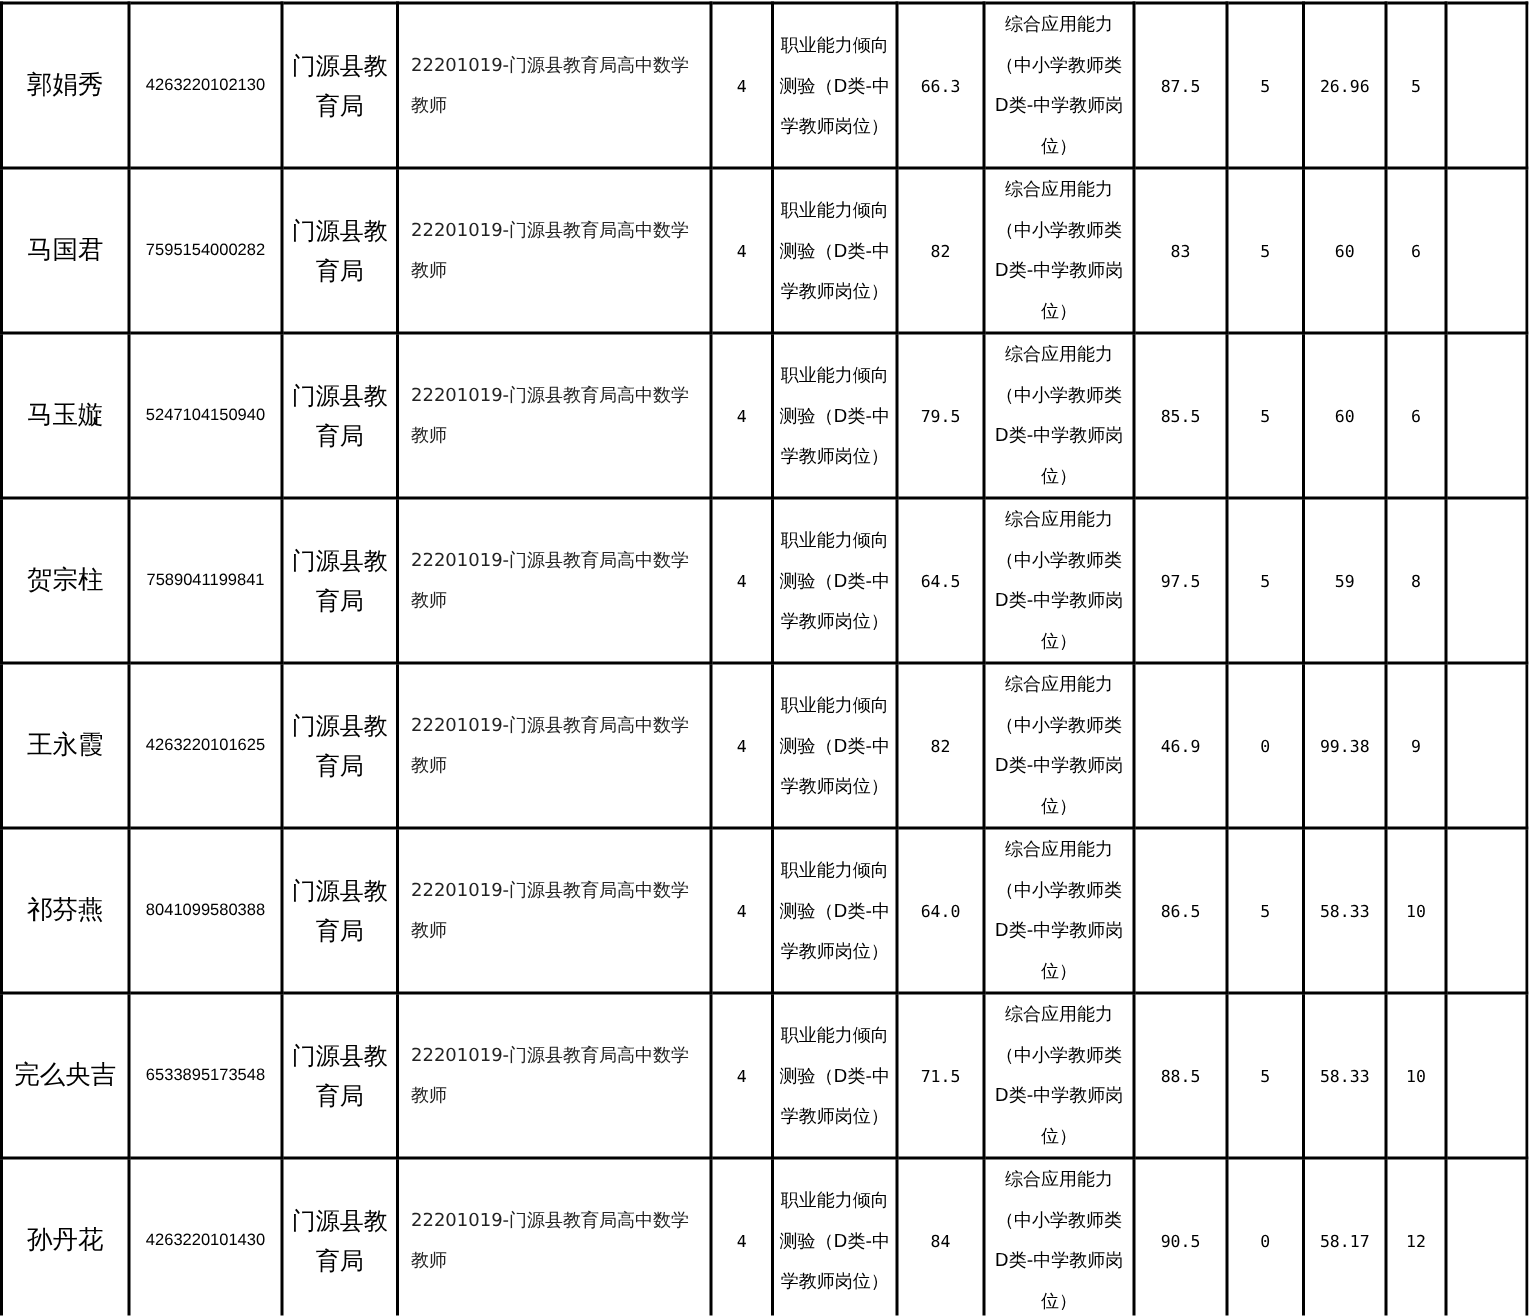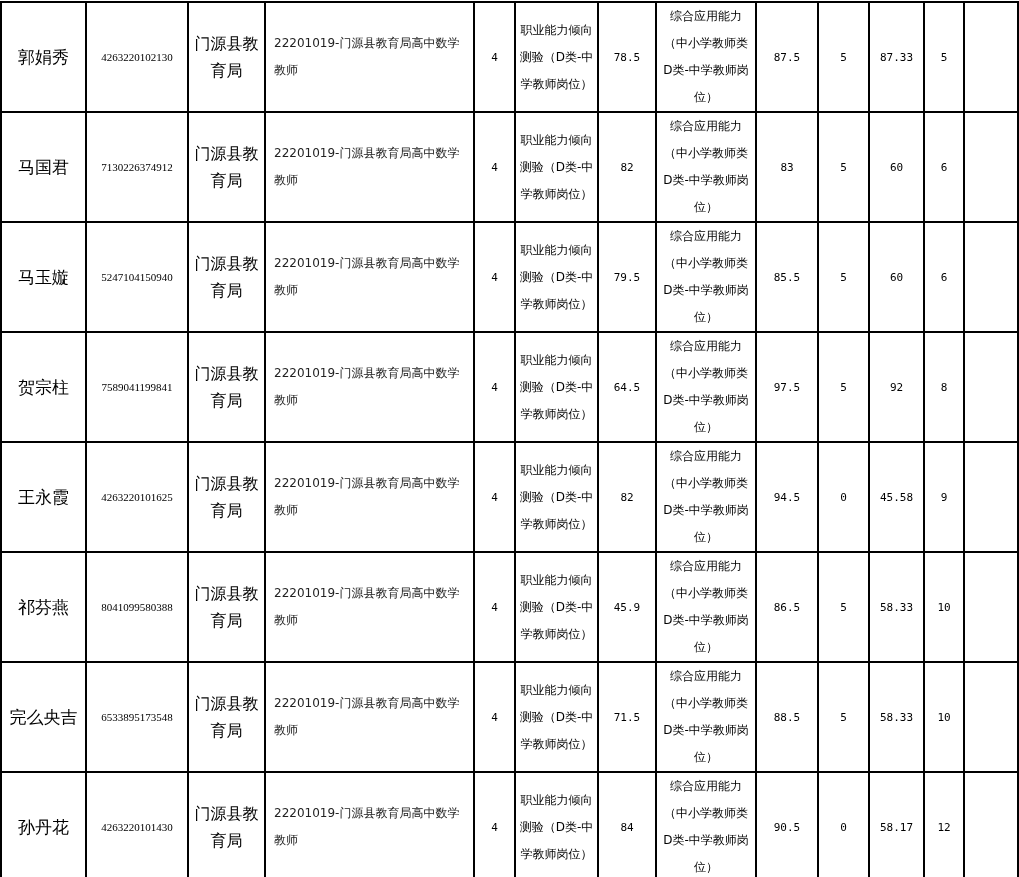--- a/index.html
+++ b/index.html
@@ -35,21 +35,21 @@
     #score-table td.name {
       font-size: 17px;
     }
     #score-table td.mono {
       font-family: "DejaVu Sans Mono", monospace;
       font-size: 11px;
       letter-spacing: 0px;
     }
     #score-table td.id {
       font-size: 11px;
-      font-family: Liberation Serif, serif;
+      font-family: Liberation Sans, sans-serif;
     }
     #score-table td.org {
       font-size: 16px;
       padding: 0 4px;
     }
     #score-table td.post {
       text-align: left;
       padding-left: 8px;
       padding-right: 4px;
       font-size: 12px;
@@ -84,32 +84,32 @@
     <col style="width:54px">
   </colgroup>
   <tbody id="table-body">
   <tr>
     <td class="name">郭娟秀</td>
     <td class="id">4263220102130</td>
     <td class="org">门源县教育局</td>
     <td class="post">22201019-门源县教育局高中数学教师</td>
     <td class="mono">4</td>
     <td class="subj">职业能力倾向测验（D类-中学教师岗位）</td>
-    <td class="mono">78.5</td>
+    <td class="mono">66.3</td>
     <td class="subj">综合应用能力（中小学教师类D类-中学教师岗位）</td>
     <td class="mono">87.5</td>
     <td class="mono">5</td>
-    <td class="mono">87.33</td>
+    <td class="mono">26.96</td>
     <td class="mono">5</td>
     <td class="empty"></td>
   </tr>
 
   <tr>
     <td class="name">马国君</td>
-    <td class="id">7130226374912</td>
+    <td class="id">7595154000282</td>
     <td class="org">门源县教育局</td>
     <td class="post">22201019-门源县教育局高中数学教师</td>
     <td class="mono">4</td>
     <td class="subj">职业能力倾向测验（D类-中学教师岗位）</td>
     <td class="mono">82</td>
     <td class="subj">综合应用能力（中小学教师类D类-中学教师岗位）</td>
     <td class="mono">83</td>
     <td class="mono">5</td>
     <td class="mono">60</td>
     <td class="mono">6</td>
@@ -136,49 +136,49 @@
     <td class="name">贺宗柱</td>
     <td class="id">7589041199841</td>
     <td class="org">门源县教育局</td>
     <td class="post">22201019-门源县教育局高中数学教师</td>
     <td class="mono">4</td>
     <td class="subj">职业能力倾向测验（D类-中学教师岗位）</td>
     <td class="mono">64.5</td>
     <td class="subj">综合应用能力（中小学教师类D类-中学教师岗位）</td>
     <td class="mono">97.5</td>
     <td class="mono">5</td>
-    <td class="mono">92</td>
+    <td class="mono">59</td>
     <td class="mono">8</td>
     <td class="empty"></td>
   </tr>
 
   <tr>
     <td class="name">王永霞</td>
     <td class="id">4263220101625</td>
     <td class="org">门源县教育局</td>
     <td class="post">22201019-门源县教育局高中数学教师</td>
     <td class="mono">4</td>
     <td class="subj">职业能力倾向测验（D类-中学教师岗位）</td>
     <td class="mono">82</td>
     <td class="subj">综合应用能力（中小学教师类D类-中学教师岗位）</td>
-    <td class="mono">94.5</td>
+    <td class="mono">46.9</td>
     <td class="mono">0</td>
-    <td class="mono">45.58</td>
+    <td class="mono">99.38</td>
     <td class="mono">9</td>
     <td class="empty"></td>
   </tr>
 
   <tr>
     <td class="name">祁芬燕</td>
     <td class="id">8041099580388</td>
     <td class="org">门源县教育局</td>
     <td class="post">22201019-门源县教育局高中数学教师</td>
     <td class="mono">4</td>
     <td class="subj">职业能力倾向测验（D类-中学教师岗位）</td>
-    <td class="mono">45.9</td>
+    <td class="mono">64.0</td>
     <td class="subj">综合应用能力（中小学教师类D类-中学教师岗位）</td>
     <td class="mono">86.5</td>
     <td class="mono">5</td>
     <td class="mono">58.33</td>
     <td class="mono">10</td>
     <td class="empty"></td>
   </tr>
 
   <tr>
     <td class="name">完么央吉</td>

